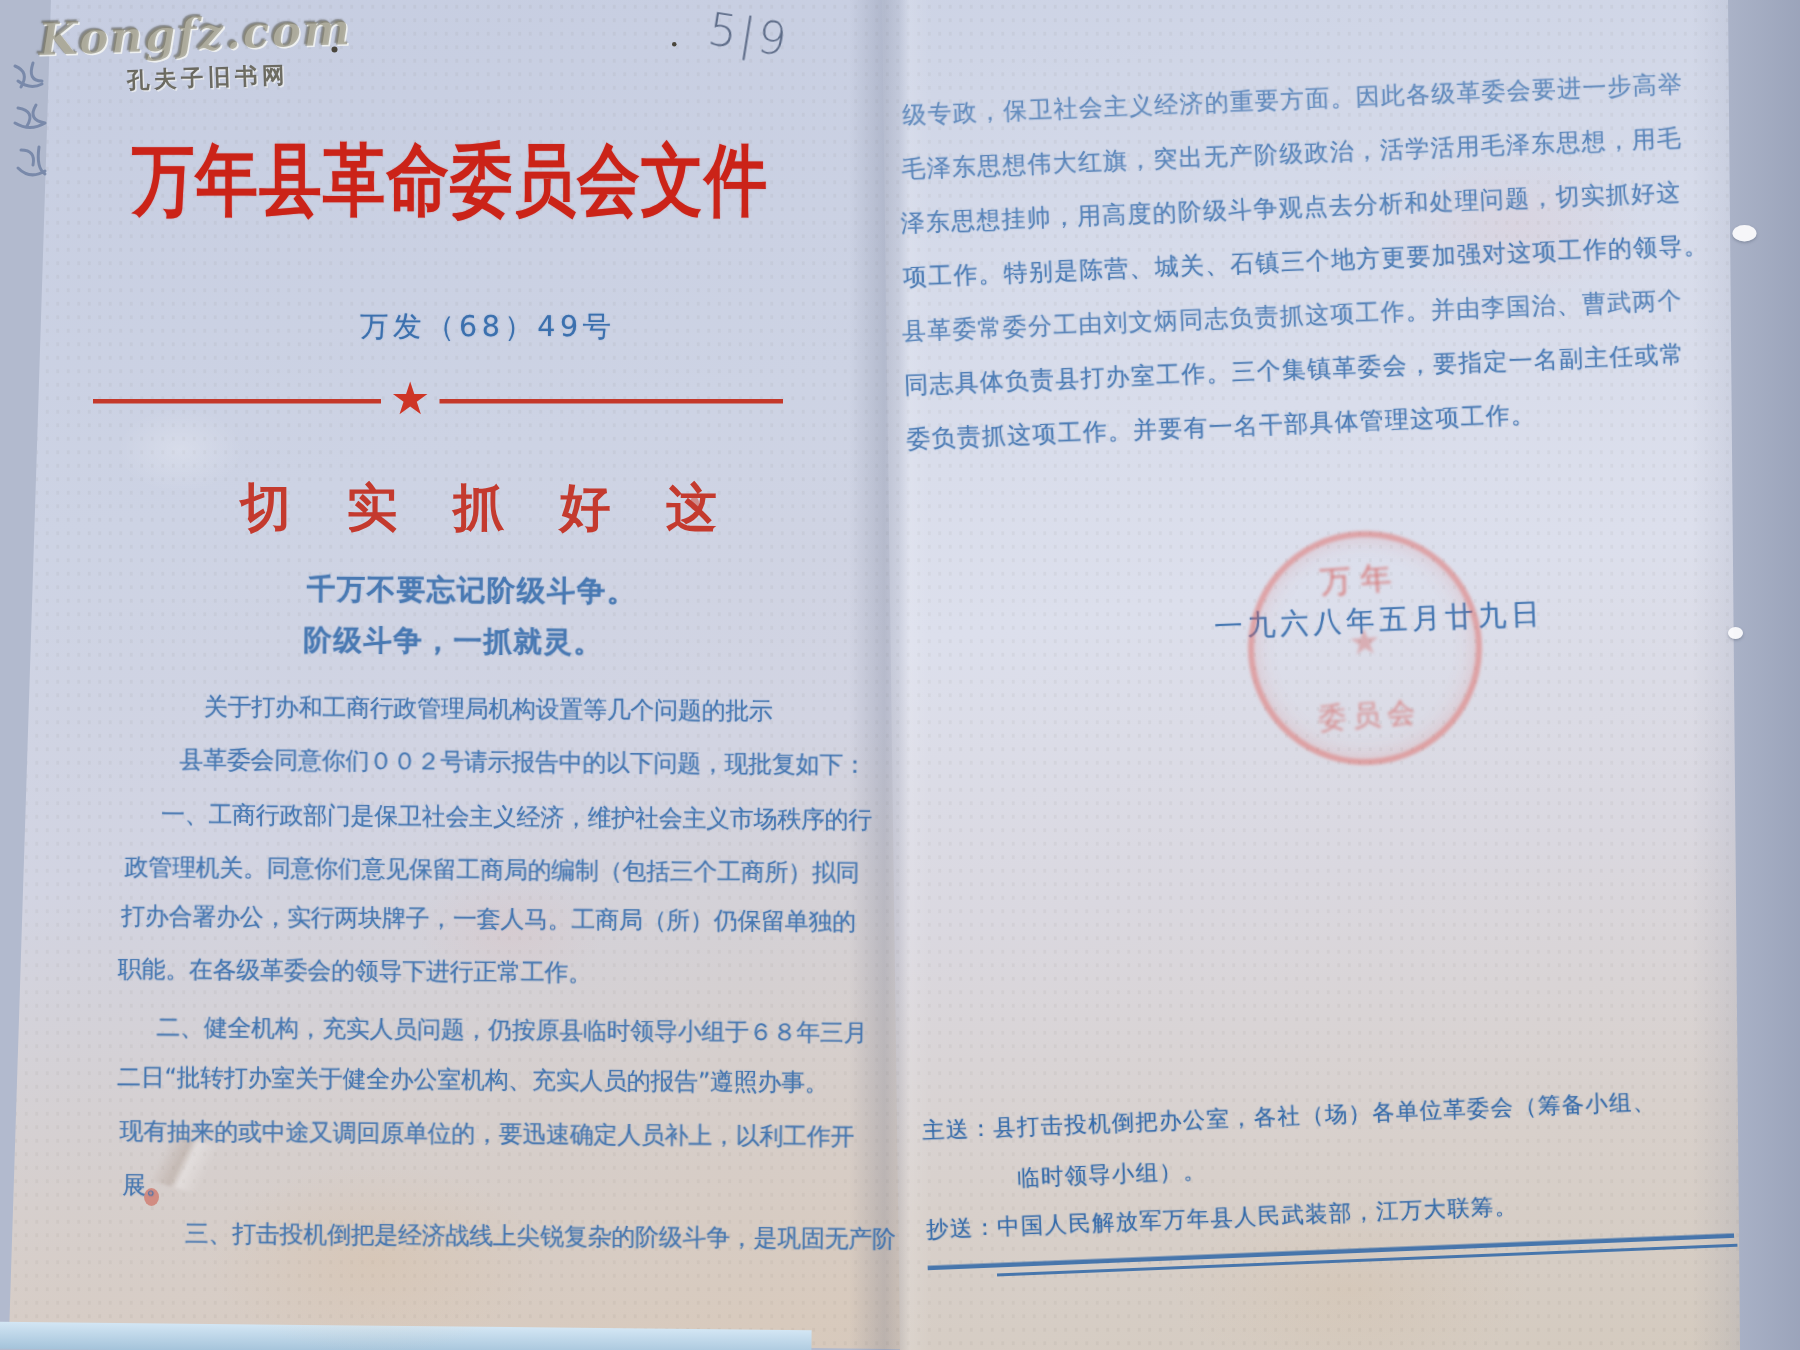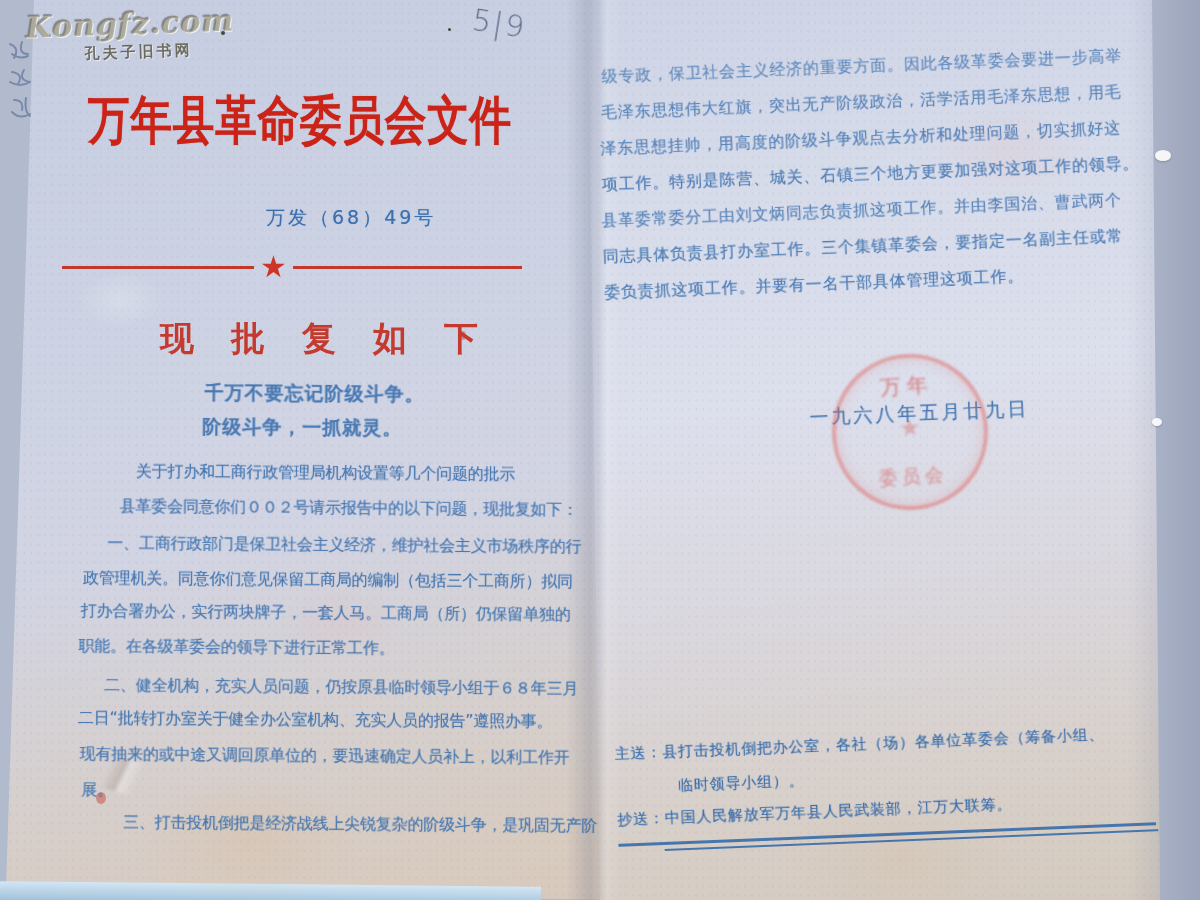--- a/index.html
+++ b/index.html
@@ -51,21 +51,21 @@
   .red{color:#c5372a;text-shadow:0 0 .5px rgba(197,55,42,.6);white-space:nowrap;}
   .line{position:absolute;font-size:16px;letter-spacing:-.2px;opacity:.92;}
   .rline{position:absolute;font-size:16px;letter-spacing:.8px;opacity:.88;}
   .fline{position:absolute;font-size:15px;letter-spacing:.8px;opacity:.95;
          color:#2f67a8;}
 
   
   .doc-title{position:absolute;left:88px;top:86px;font-size:52px;font-weight:900;
     color:#cb2318;letter-spacing:1px;transform:scaleX(.80);transform-origin:left top;
     text-shadow:0 0 1px rgba(203,35,24,.55);white-space:nowrap;filter:blur(.2px);}
-  .doc-no{position:absolute;left:266px;top:205px;font-size:19px;letter-spacing:3px;}
+  .doc-no{position:absolute;left:240px;top:205px;font-size:19px;letter-spacing:3px;}
   .star-rule{position:absolute;left:62px;top:250px;width:460px;height:34px;
     display:flex;align-items:center;}
   .star-rule .seg{height:3px;background:#c4382a;filter:blur(.3px);}
   .star-rule .seg.l{width:192px;}
   .star-rule .seg.r{flex:1;}
   .star-rule .star{font-size:30px;line-height:30px;color:#ce3526;margin:0 6px;
     filter:blur(.2px);}
   .heading{position:absolute;left:160px;top:316px;font-size:34px;font-weight:bold;
     letter-spacing:37px;color:#c43a2e;filter:blur(.2px);white-space:nowrap;}
   .quote{position:absolute;font-size:19px;font-weight:bold;letter-spacing:1px;
@@ -137,21 +137,21 @@
 
   <div class="doc-title red">万年县革命委员会文件</div>
   <div class="doc-no ink">万发（68）49号</div>
 
   <div class="star-rule">
     <div class="seg l"></div>
     <div class="star">★</div>
     <div class="seg r"></div>
   </div>
 
-  <div class="heading">现批复如下</div>
+  <div class="heading">切实抓好这</div>
 
   <div style="position:absolute;inset:0;transform:rotate(.45deg);transform-origin:80px 460px;">
     <div class="quote ink" style="left:204px;top:379px;">千万不要忘记阶级斗争。</div>
     <div class="quote ink" style="left:202px;top:413px;">阶级斗争，一抓就灵。</div>
 
     <div class="line ink" style="left:136px;top:461px;">关于打办和工商行政管理局机构设置等几个问题的批示</div>
     <div class="line ink" style="left:120px;top:496px;">县革委会同意你们００２号请示报告中的以下问题，现批复如下：</div>
     <div class="line ink" style="left:108px;top:533px;">一、工商行政部门是保卫社会主义经济，维护社会主义市场秩序的行</div>
     <div class="line ink" style="left:84px;top:568px;">政管理机关。同意你们意见保留工商局的编制（包括三个工商所）拟同</div>
     <div class="line ink" style="left:82px;top:601px;">打办合署办公，实行两块牌子，一套人马。工商局（所）仍保留单独的</div>

